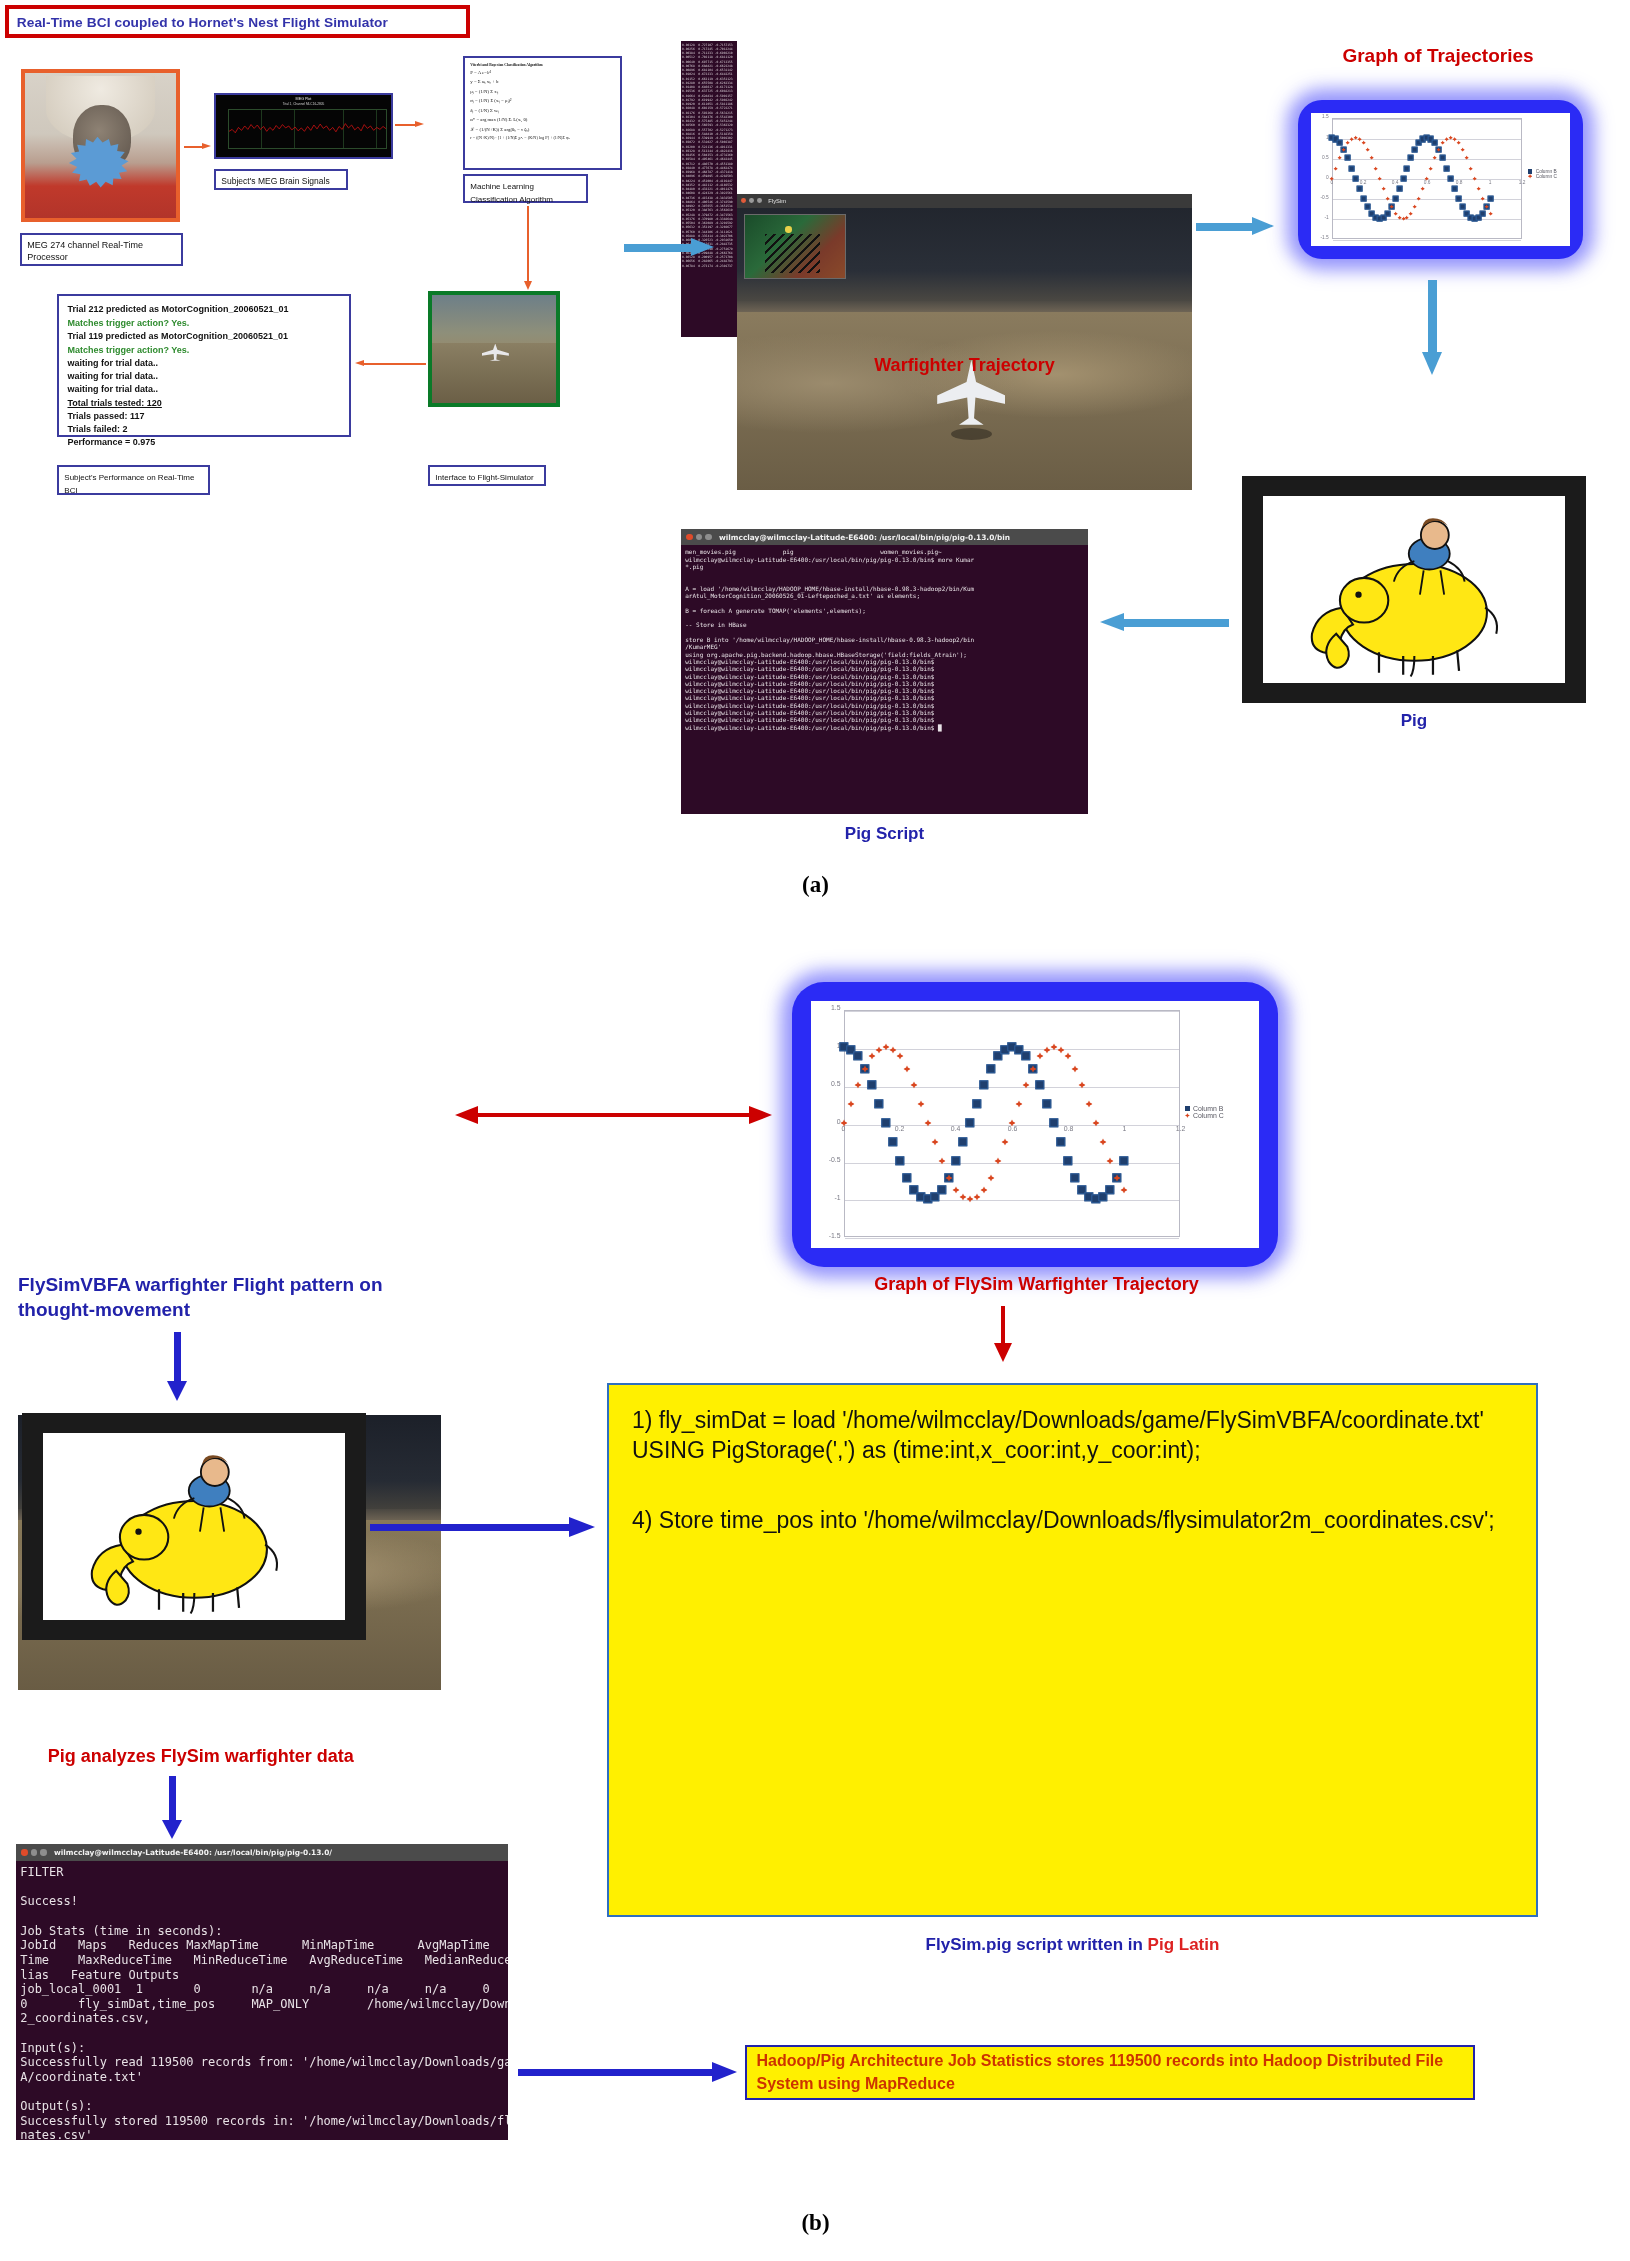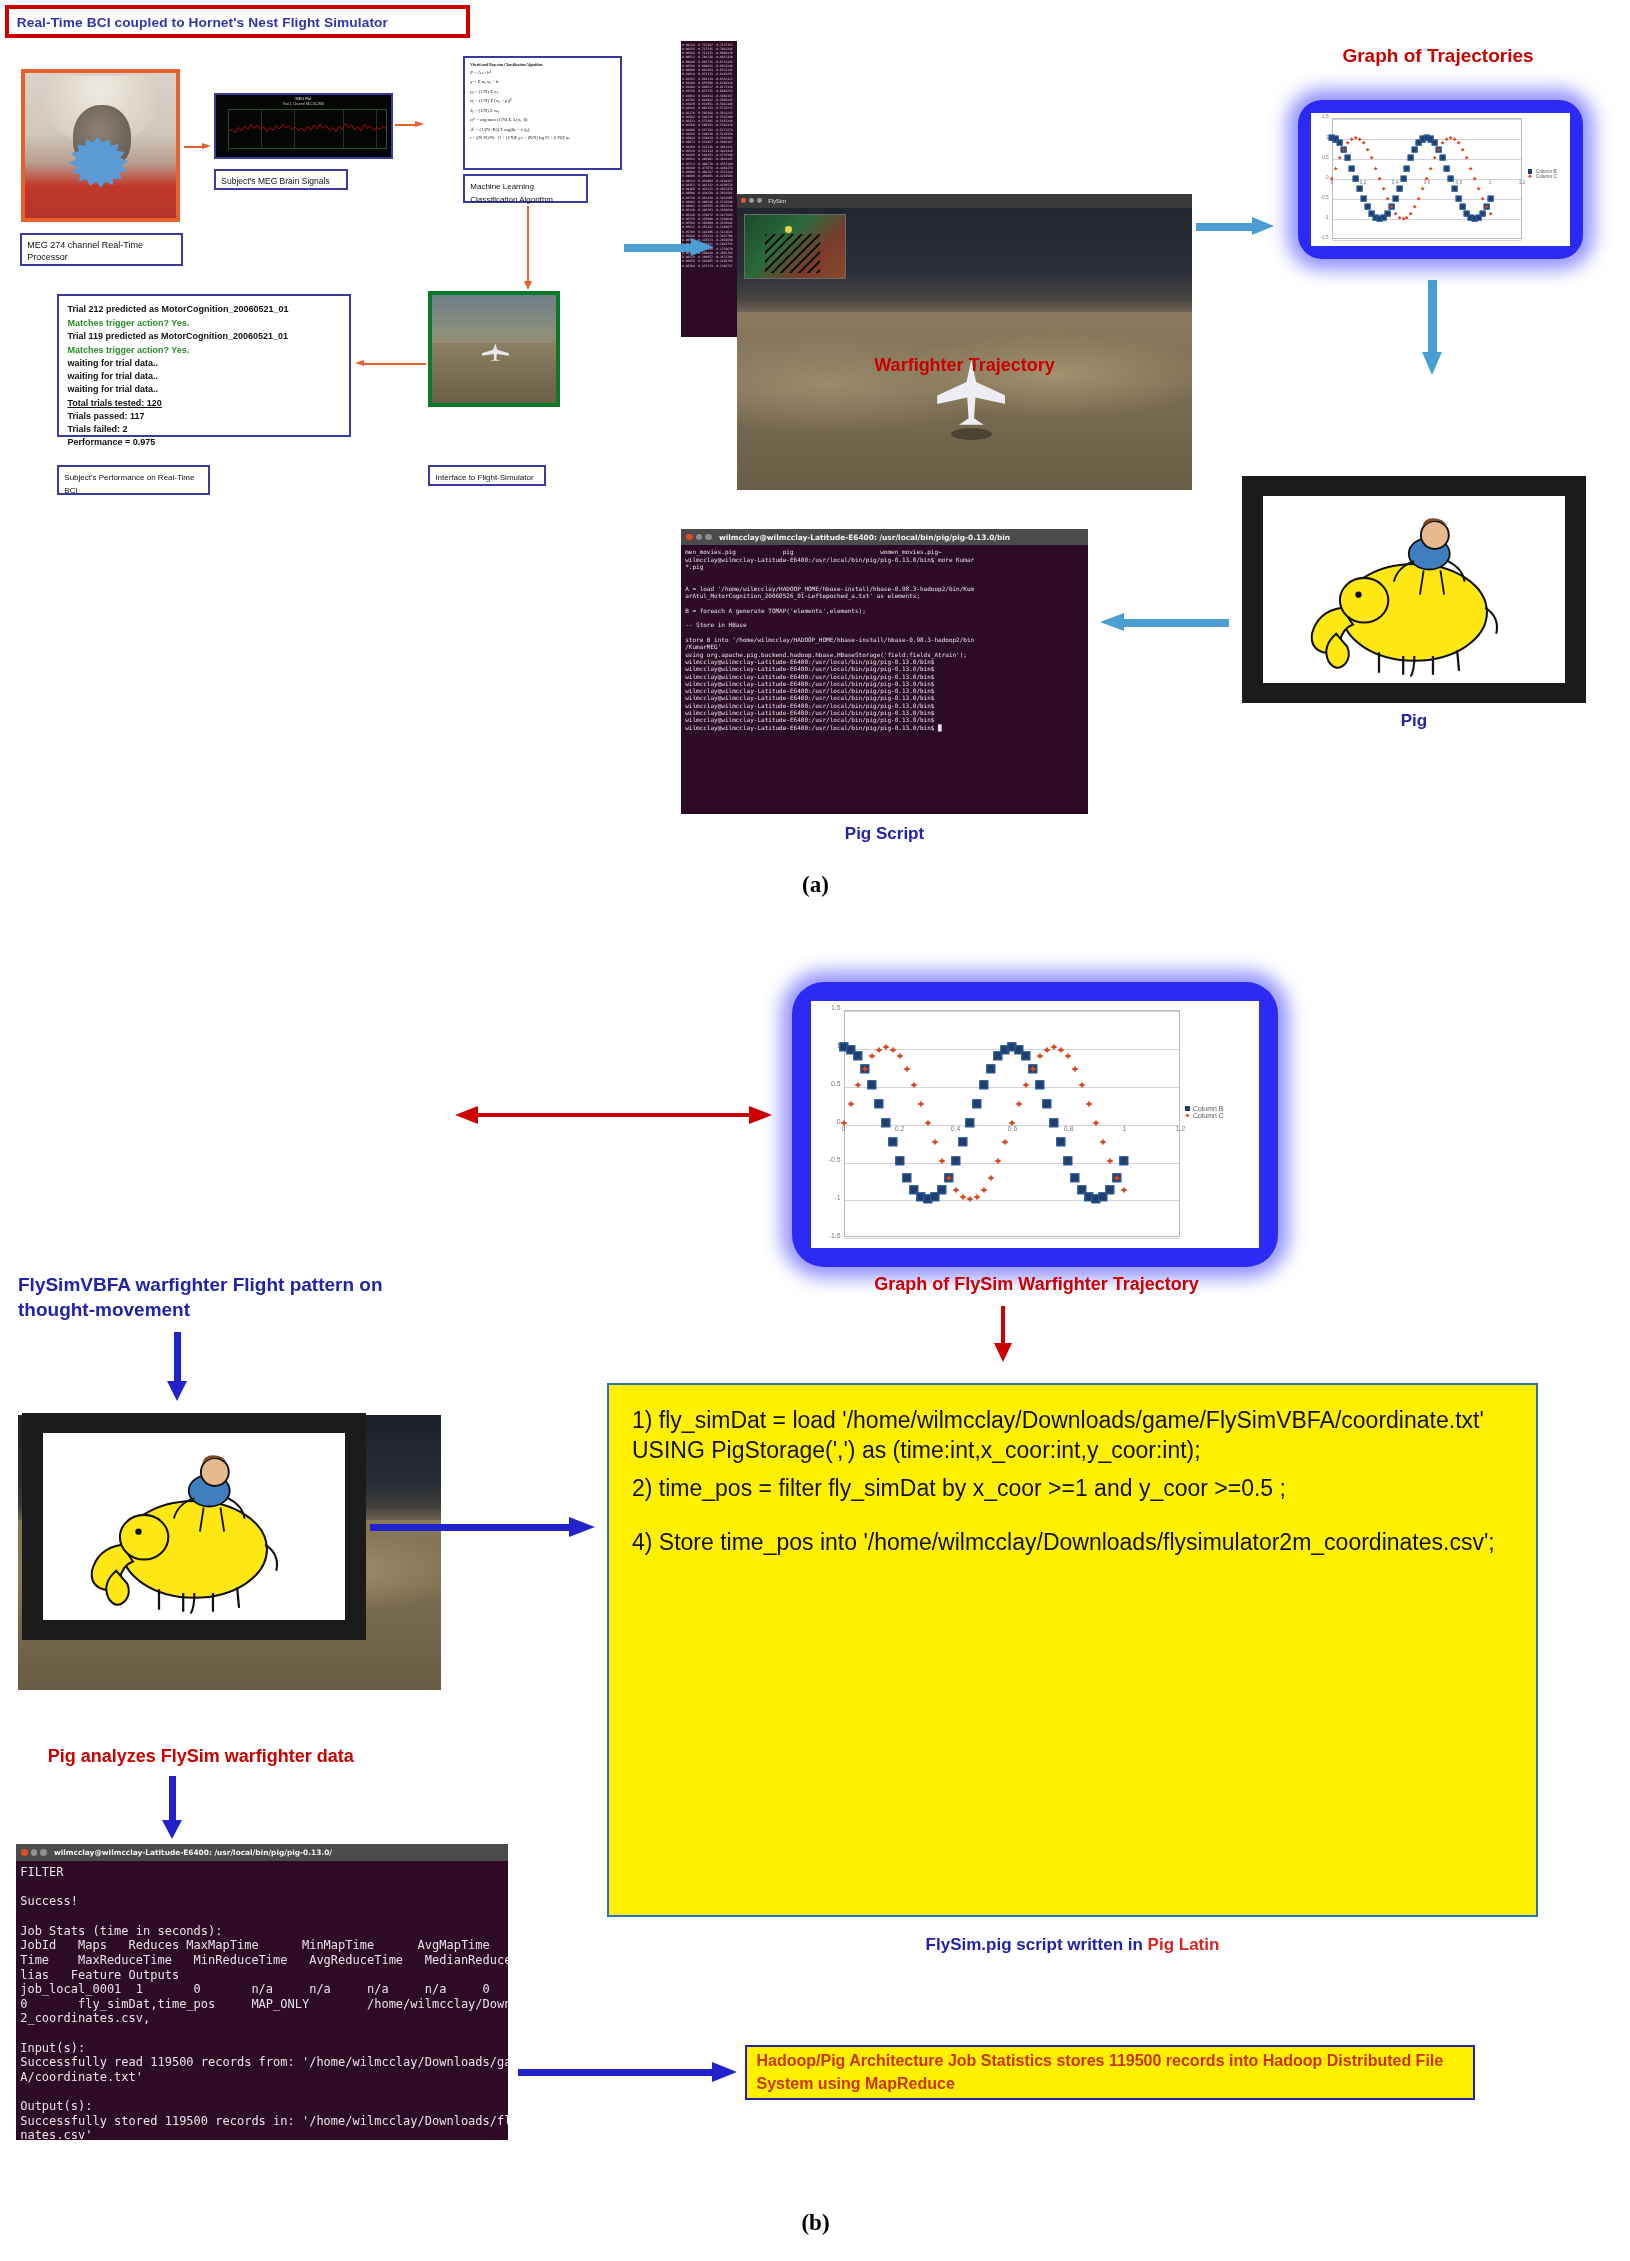--- a/index.html
+++ b/index.html
@@ -668,22 +668,21 @@
 Successfully stored 119500 records in: '/home/wilmcclay/Downloads/flysim2_coordi
 nates.csv'
 
 Counters:
 Total records written : 119500
 Total bytes written : 0
 Spillable Memory Manager spill count : 0</div>
   </div>
 
   <div class="abs yellowcard" style="left:607px;top:1383px;width:931px;height:534px;padding:21px 23px;">
-    <div class="codeline" style="margin-bottom:8px;">1) fly_simDat = load '/home/wilmcclay/Downloads/game/FlySimVBFA/coordinate.txt' USING PigStorage(',') as (time:int,x_coor:int,y_coor:int);</div>
-    <div class="codeline" style="margin-bottom:24px;">2) time_pos = filter fly_simDat by x_coor &gt;=1  and y_coor &gt;=0.5 ;</div>
+    <div class="codeline" style="margin-bottom:40px;">1) fly_simDat = load '/home/wilmcclay/Downloads/game/FlySimVBFA/coordinate.txt' USING PigStorage(',') as (time:int,x_coor:int,y_coor:int);</div>
     <div class="codeline">4) Store time_pos into '/home/wilmcclay/Downloads/flysimulator2m_coordinates.csv';</div>
   </div>
 
   <div class="abs" style="left:607px;top:1935px;width:931px;text-align:center;font-size:17px;font-weight:bold;">
     <span style="color:#2222aa;">FlySim.pig  script written in </span><span style="color:#dd2222;">Pig Latin</span>
   </div>
 
   <div class="arrow" style="left:518px;top:2062px;width:222px;height:21px;">
     <div class="ar-line" style="left:0;top:6.9px;width:196px;height:6.9px;background:#2222cc;"></div>
     <div class="ar-head" style="left:194px;top:0;border-left:25px solid #2222cc;border-top:10.6px solid transparent;border-bottom:10.6px solid transparent;"></div>

